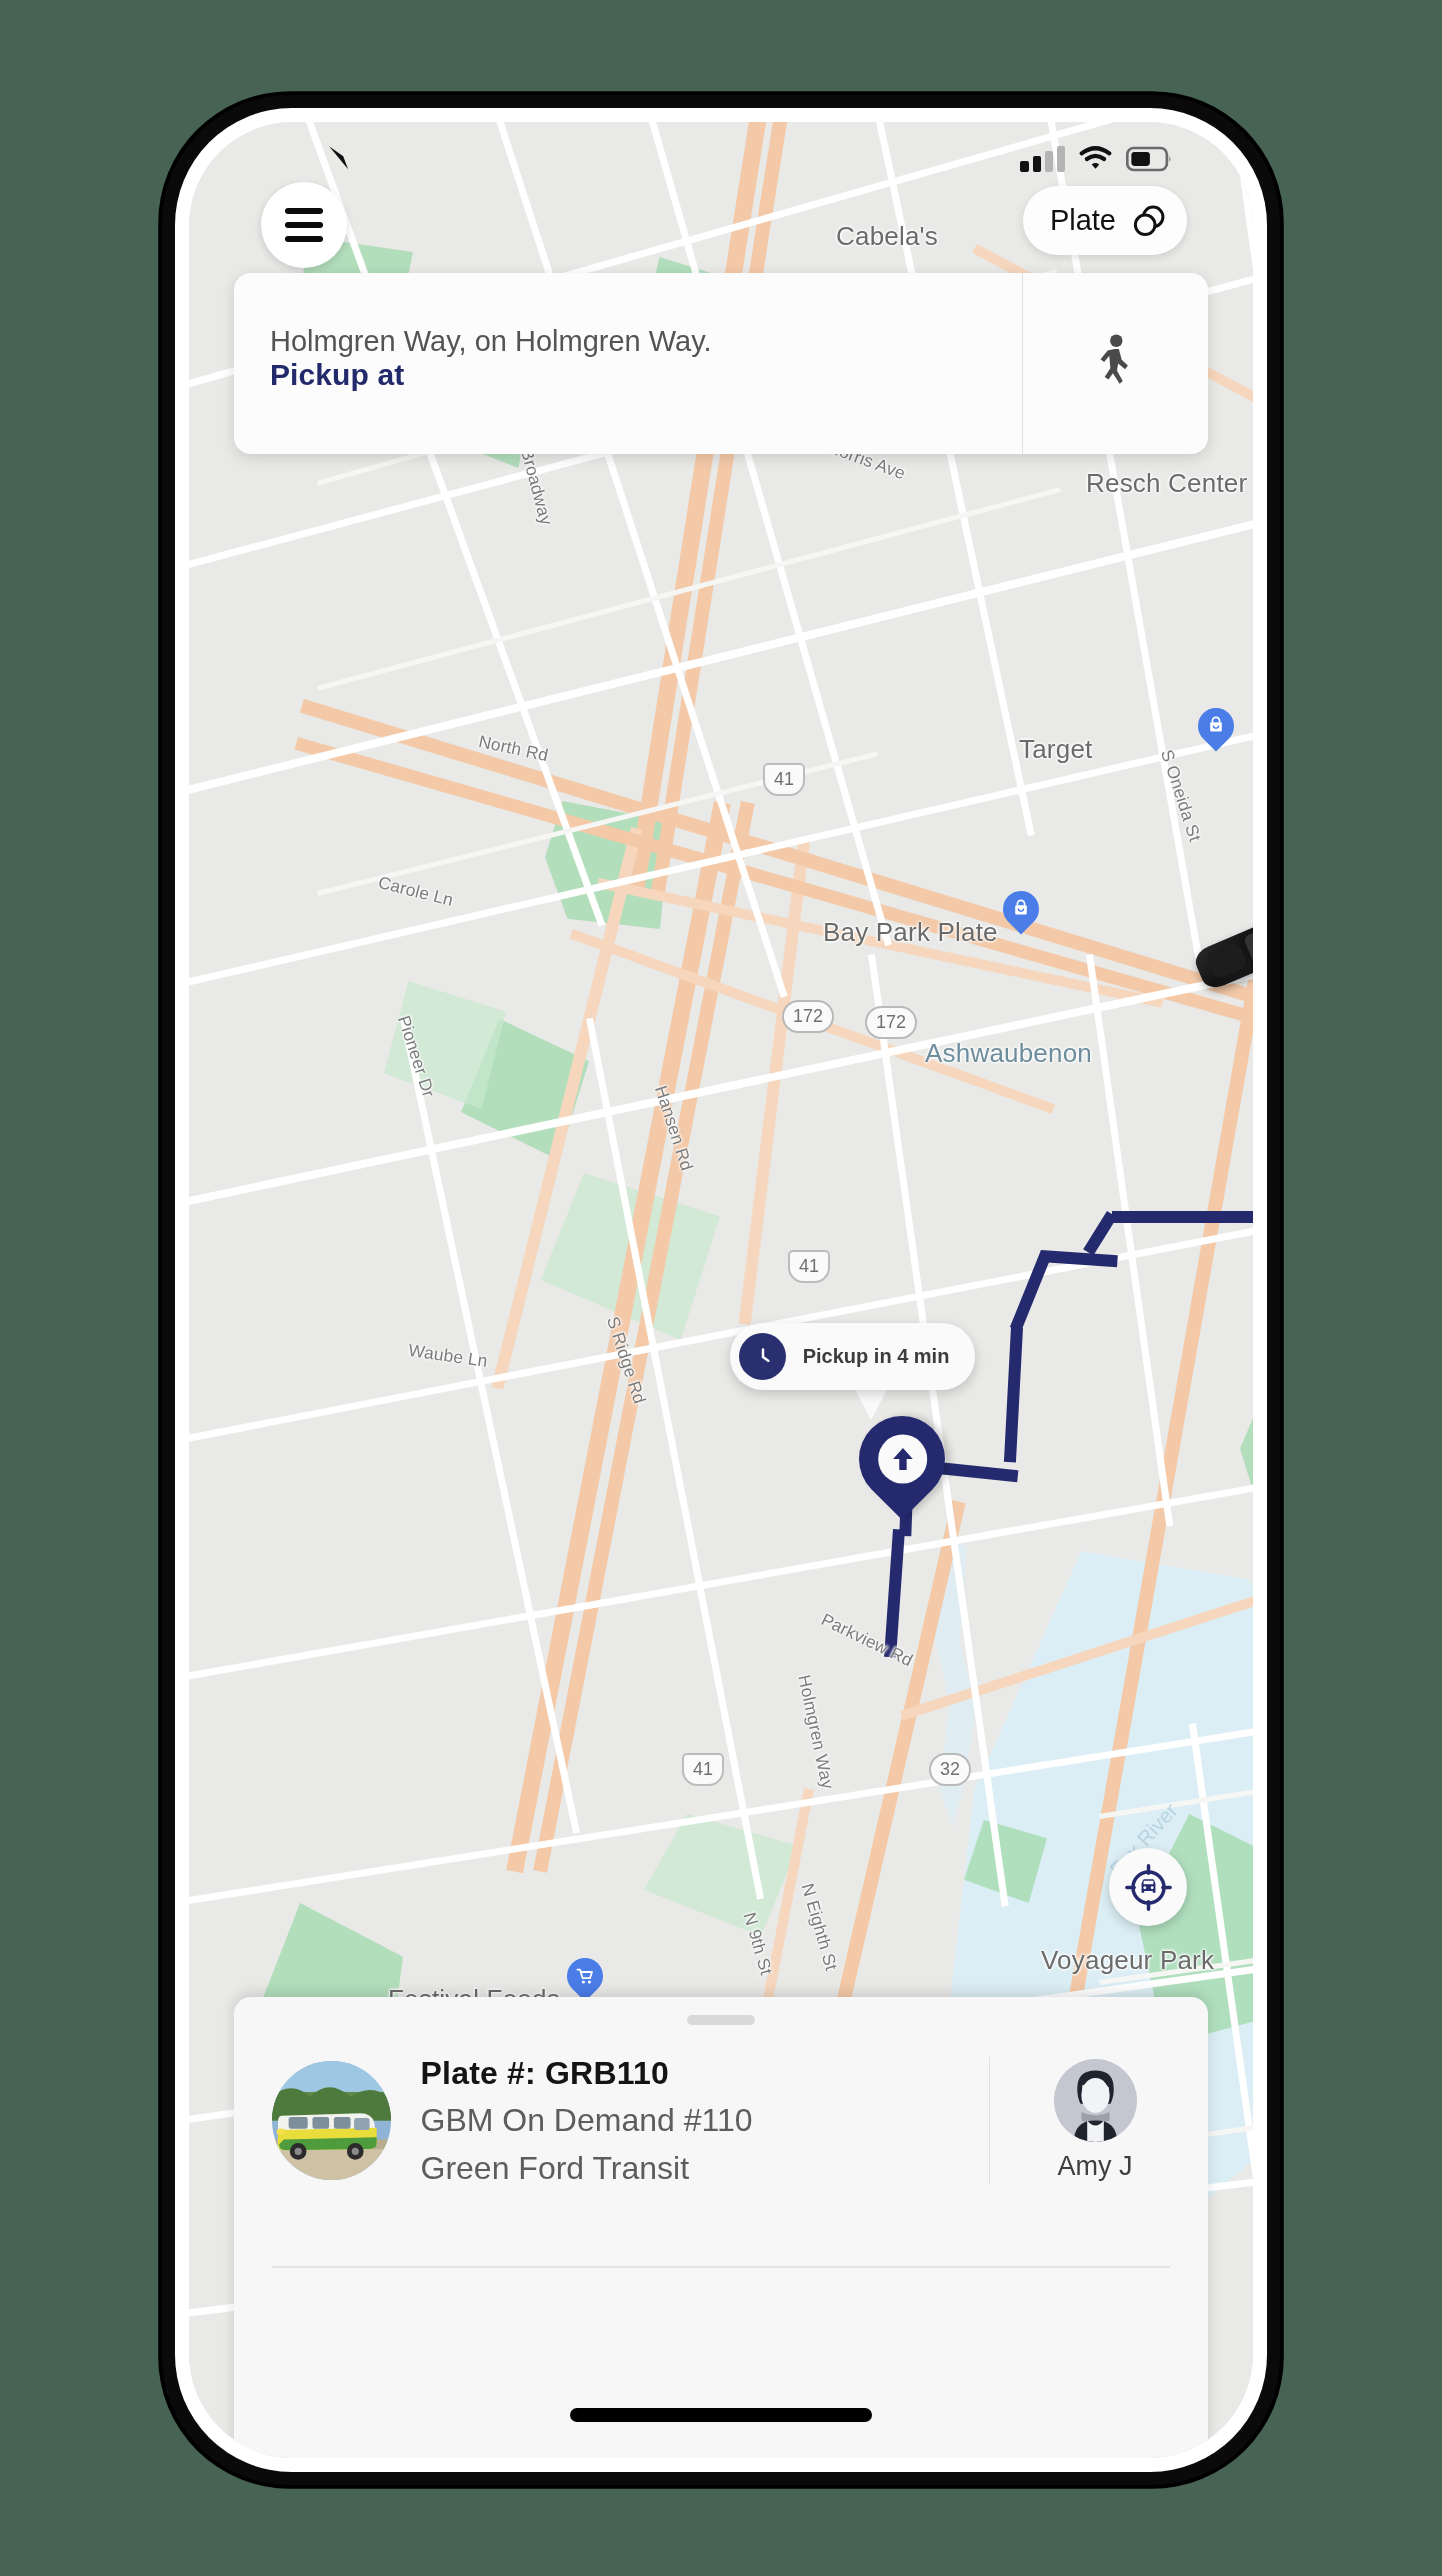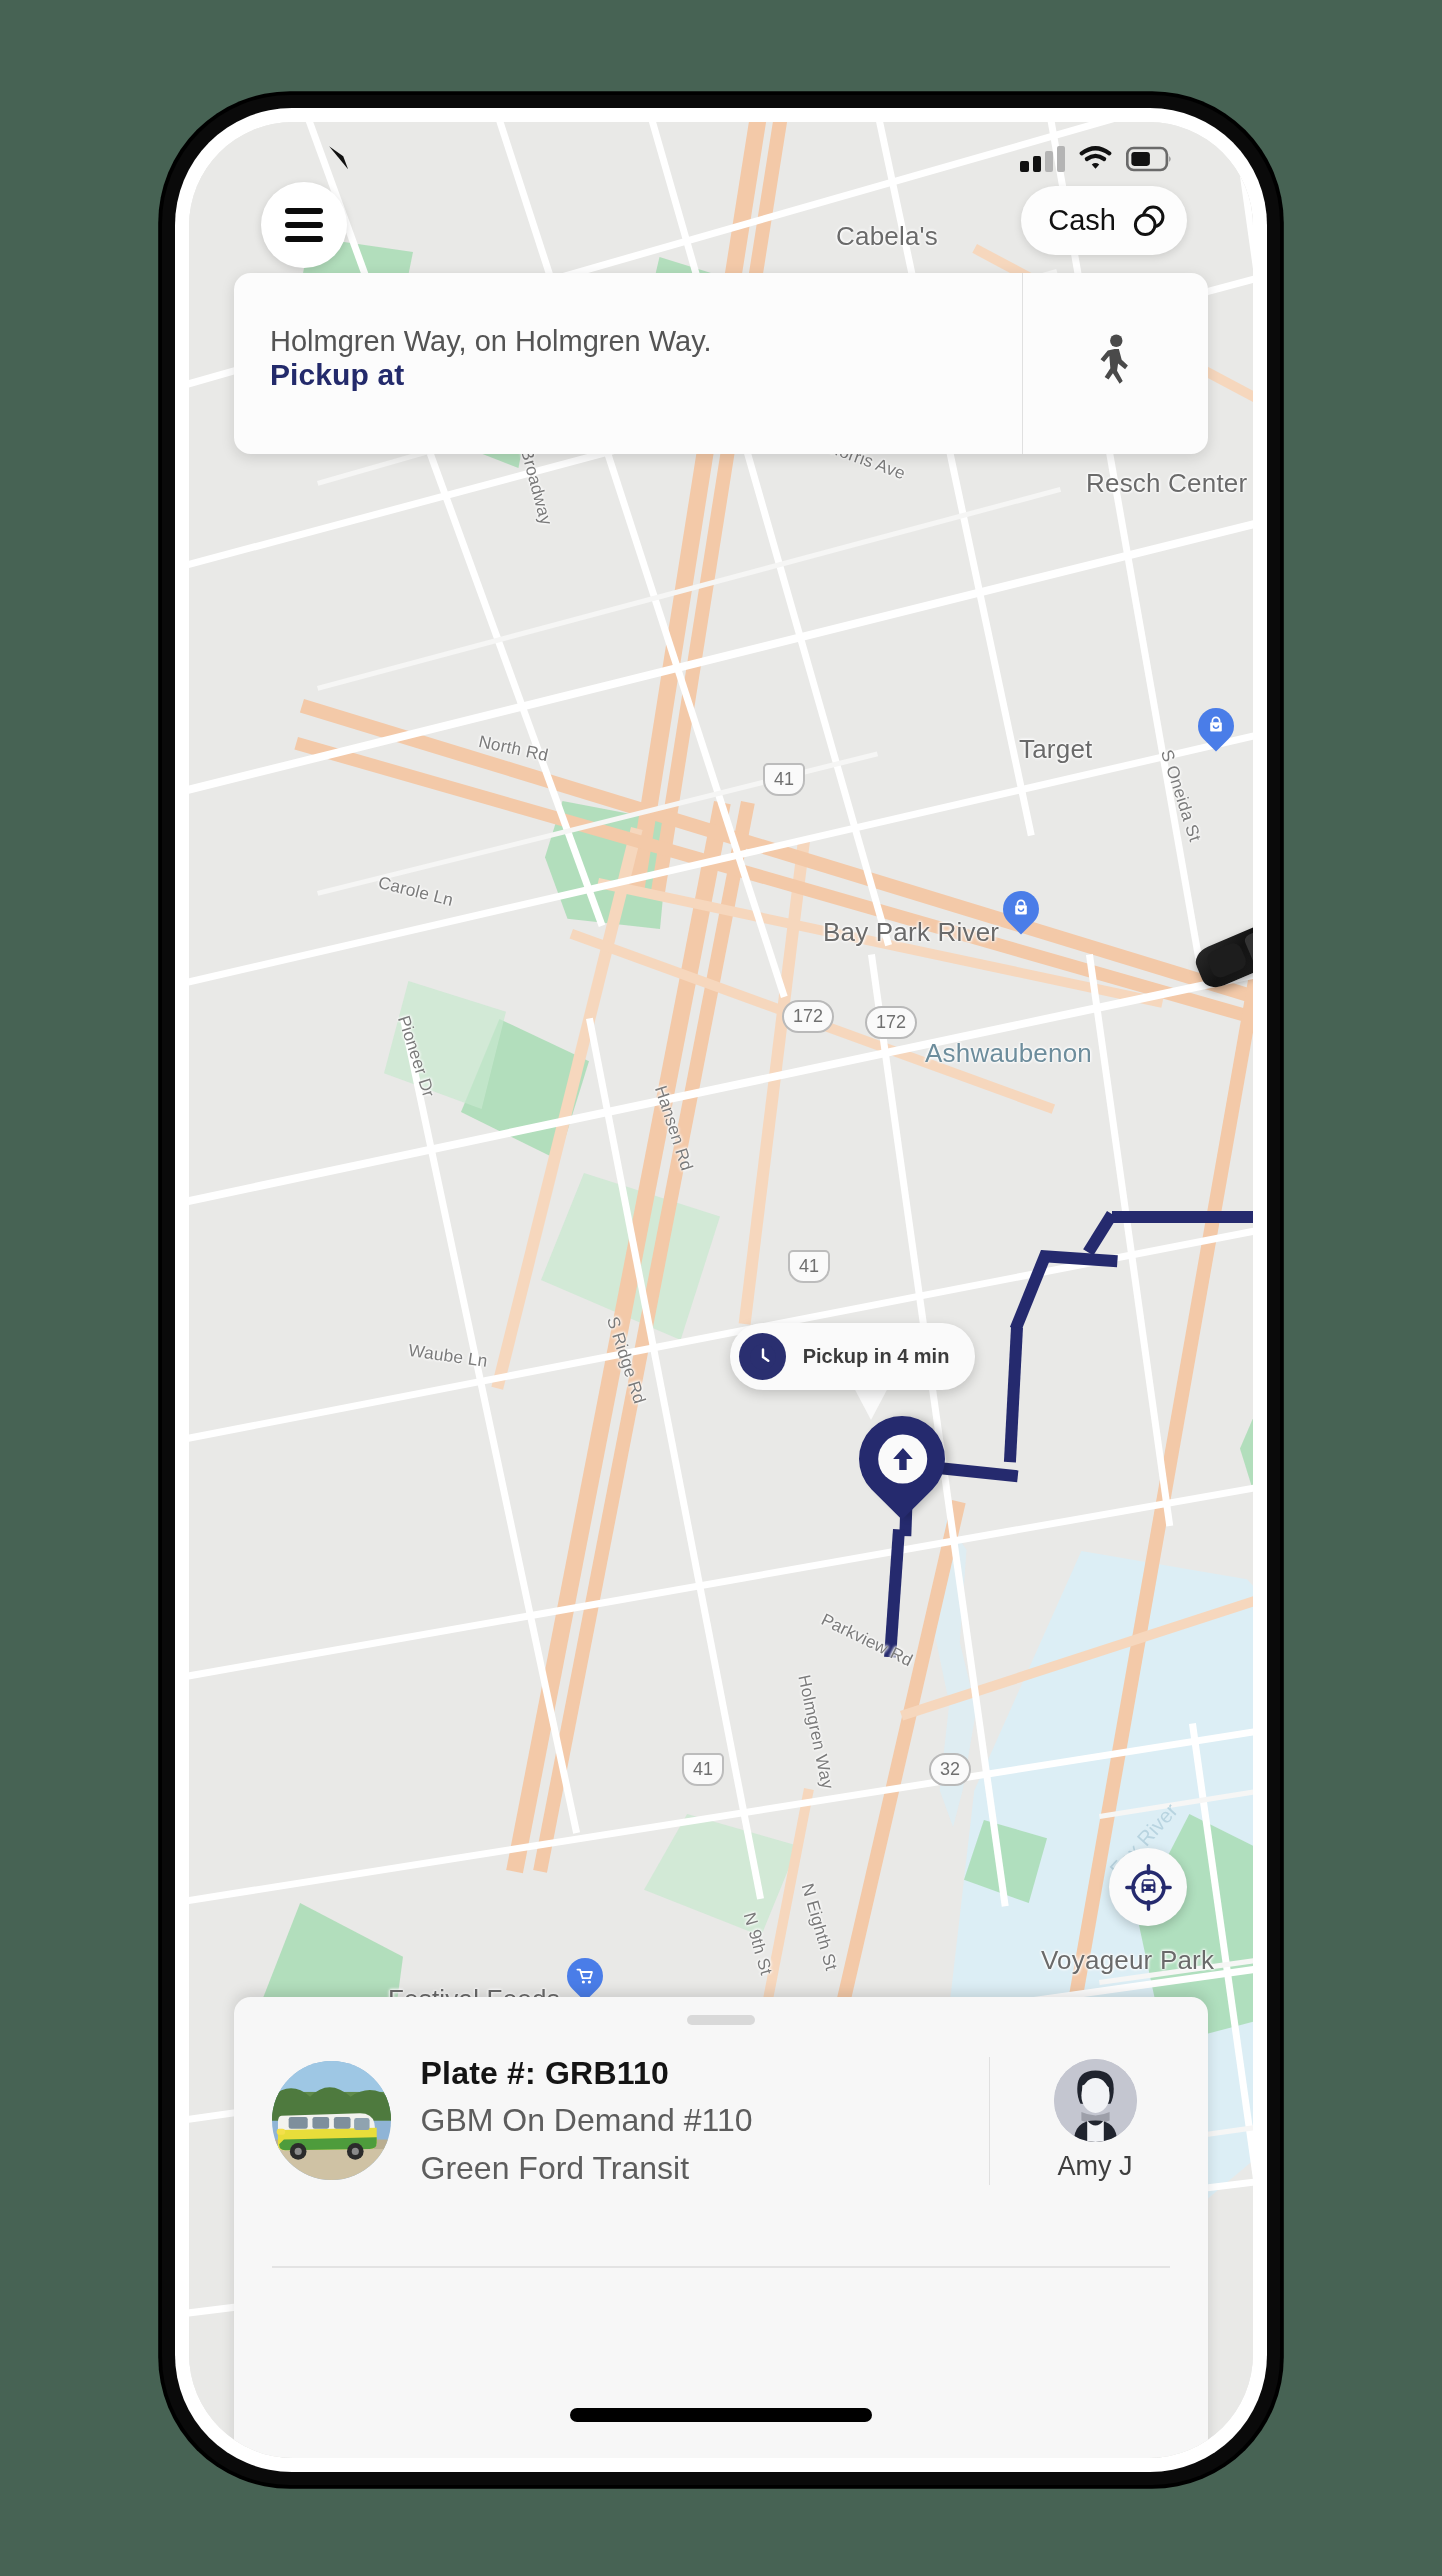--- a/index.html
+++ b/index.html
@@ -383,21 +383,21 @@
               </svg>
             </div>
             <div class="maplabel poi" style="left: 830px; top: 612px;">Target</div>
             <div class="poipin" style="left: 814px; top: 769px;">
               <svg width="24" height="24" viewBox="0 0 24 24">
                 <path d="M8.4 8.2 V7 a3.6 3.6 0 0 1 7.2 0 v1.2" stroke="#fff" stroke-width="1.7" fill="none"></path>
                 <rect x="6.2" y="8.2" width="11.6" height="9.4" rx="1.1" fill="#fff"></rect>
                 <path d="M9.4 11.6 a2.6 2.6 0 0 0 5.2 0" stroke="#4a7de8" stroke-width="1.4" fill="none"></path>
               </svg>
             </div>
-            <div class="maplabel poi" style="left: 634px; top: 795px;">Bay Park River</div>
+            <div class="maplabel poi" style="left: 634px; top: 795px;">Bay Park Plate</div>
             <div class="poipin" style="left: 378px; top: 1836px;">
               <svg width="24" height="24" viewBox="0 0 24 24">
                 <path d="M4.4 5.6 h2.6 l2.6 8.6 h7.4 l2-6.2 H8.1" stroke="#fff" stroke-width="1.8" fill="none" stroke-linecap="round" stroke-linejoin="round"></path>
                 <circle cx="10.4" cy="18" r="1.6" fill="#fff"></circle>
                 <circle cx="16.4" cy="18" r="1.6" fill="#fff"></circle>
               </svg>
             </div>
             <div class="maplabel poi" style="left: 199px; top: 1862px;">Festival Foods</div>
             <div class="maplabel poi" style="left: 852px; top: 1823px;">Voyageur Park</div>
           </div>
@@ -460,21 +460,21 @@
         </div>
       </div>
 
       <div id="menu-btn">
         <i></i>
         <i></i>
         <i></i>
       </div>
 
       <div id="cash-btn">
-        <span>Cash</span>
+        <span>Plate</span>
         <svg width="38" height="38" viewBox="0 0 24 24">
           <circle cx="14.6" cy="9.4" r="6.2" stroke="#111" stroke-width="1.9" fill="none"></circle>
           <circle cx="9.6" cy="14.4" r="6.2" stroke="#111" stroke-width="1.9" fill="#fdfdfd"></circle>
         </svg>
       </div>
 
       <div id="pickup-card">
         <div id="pickup-text">
           <div id="pickup-addr">Holmgren Way, on Holmgren Way.</div>
           <div id="pickup-title">Pickup at</div>

